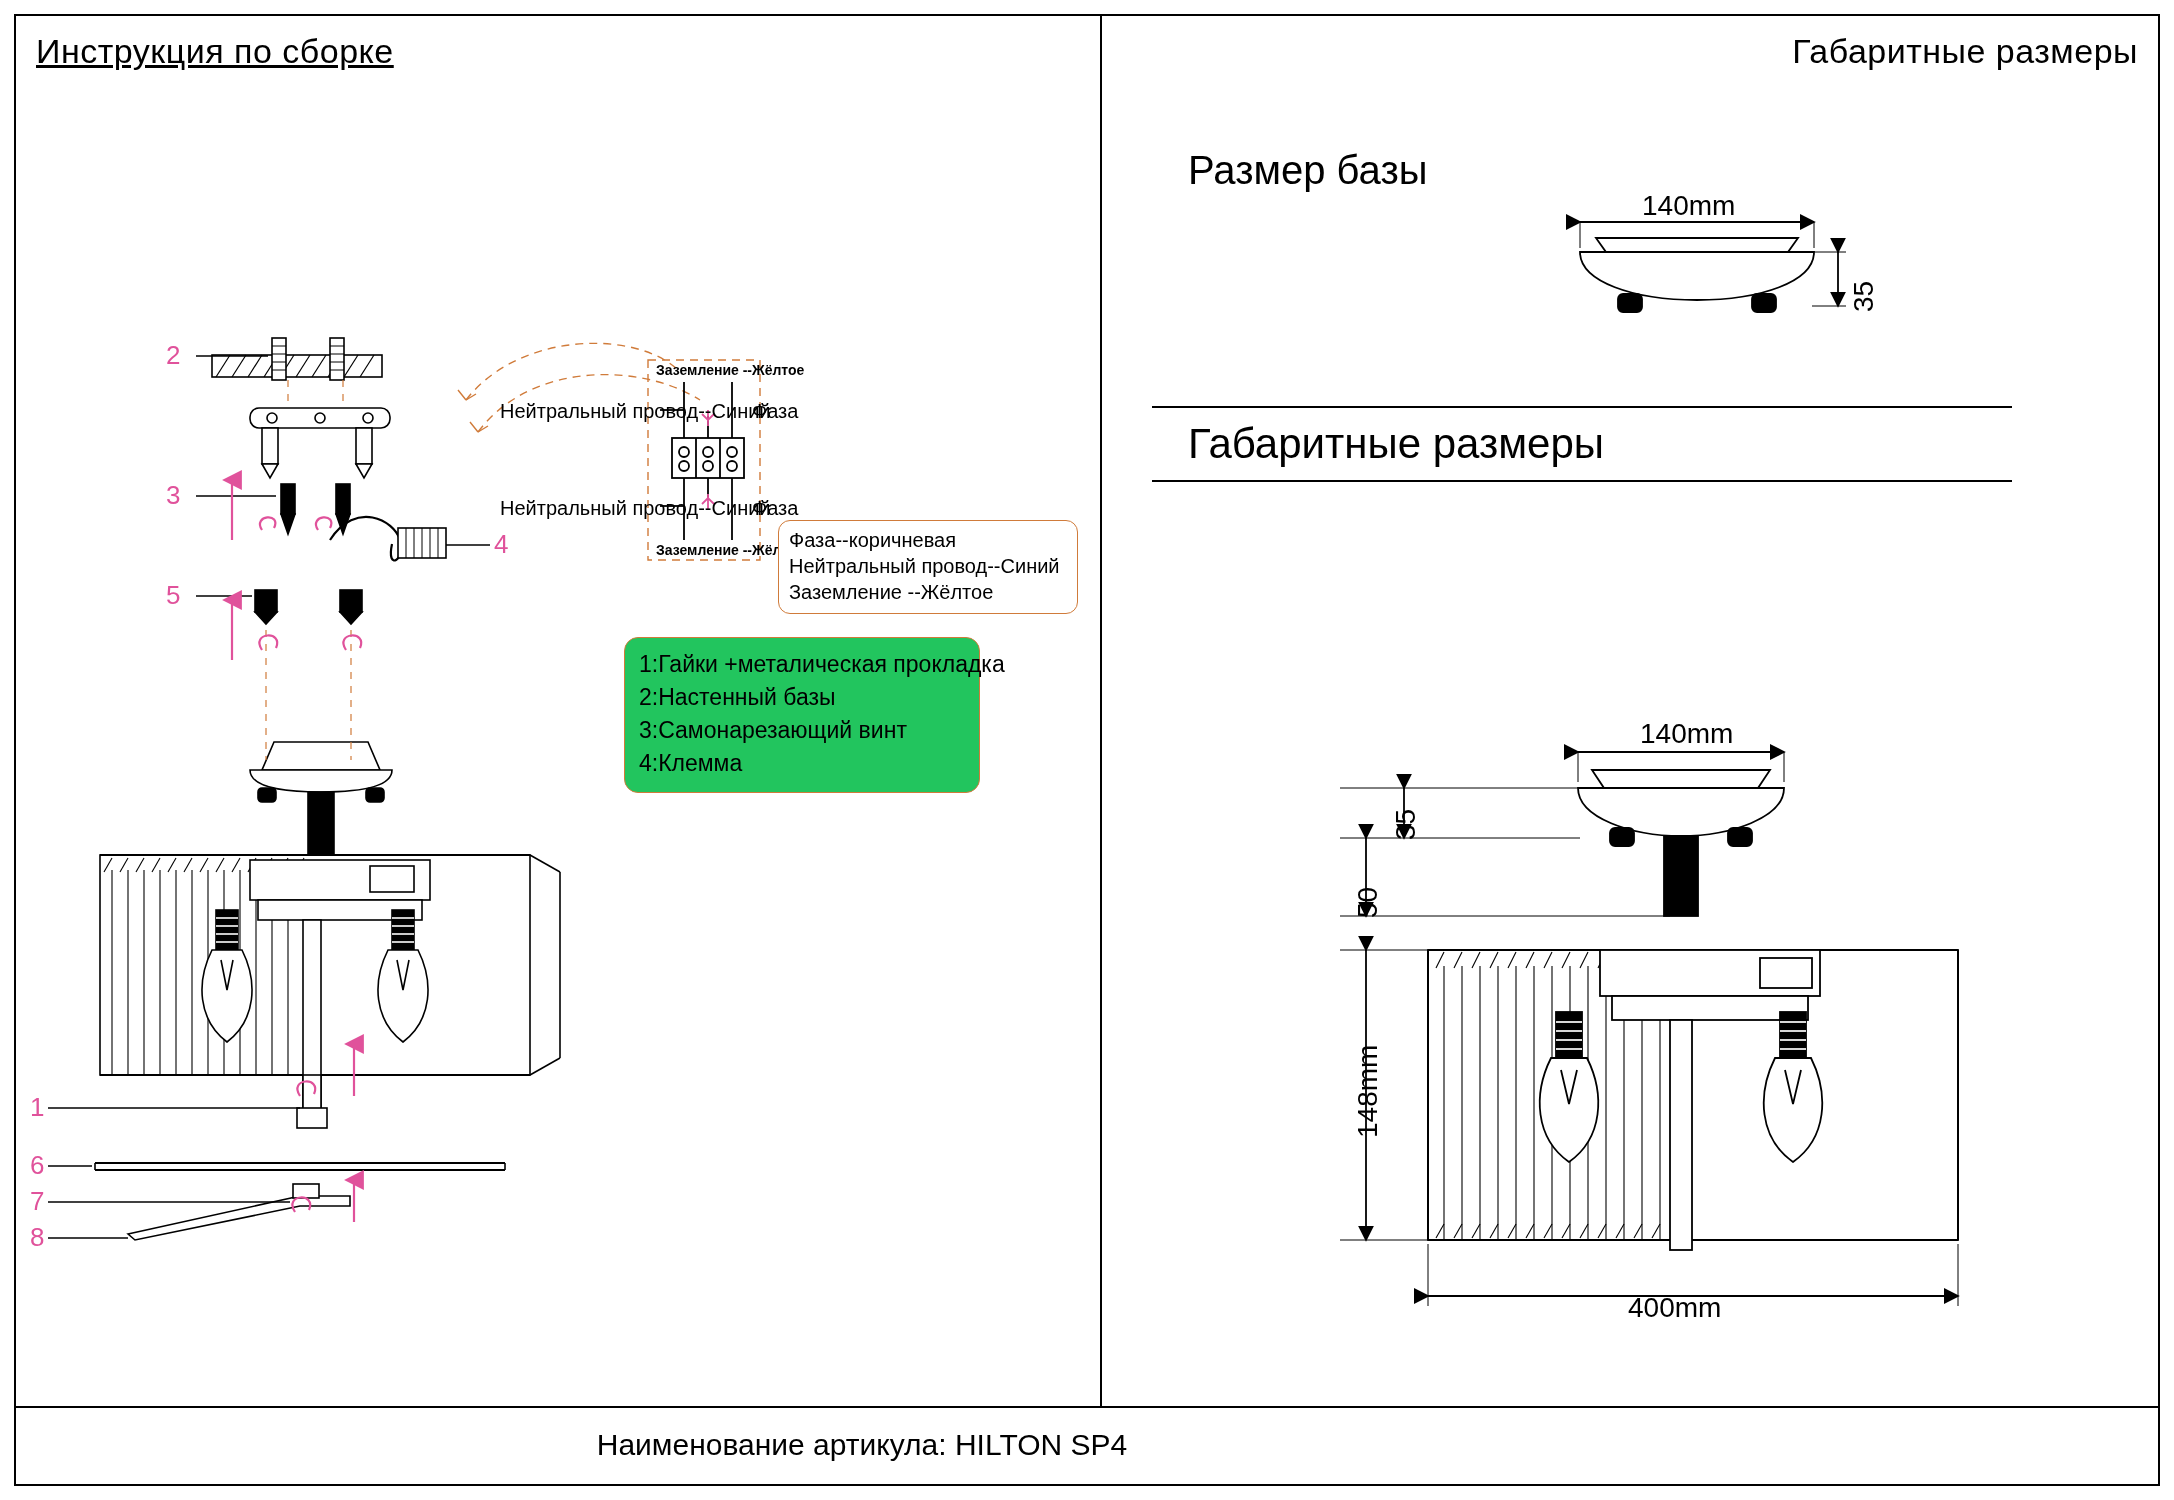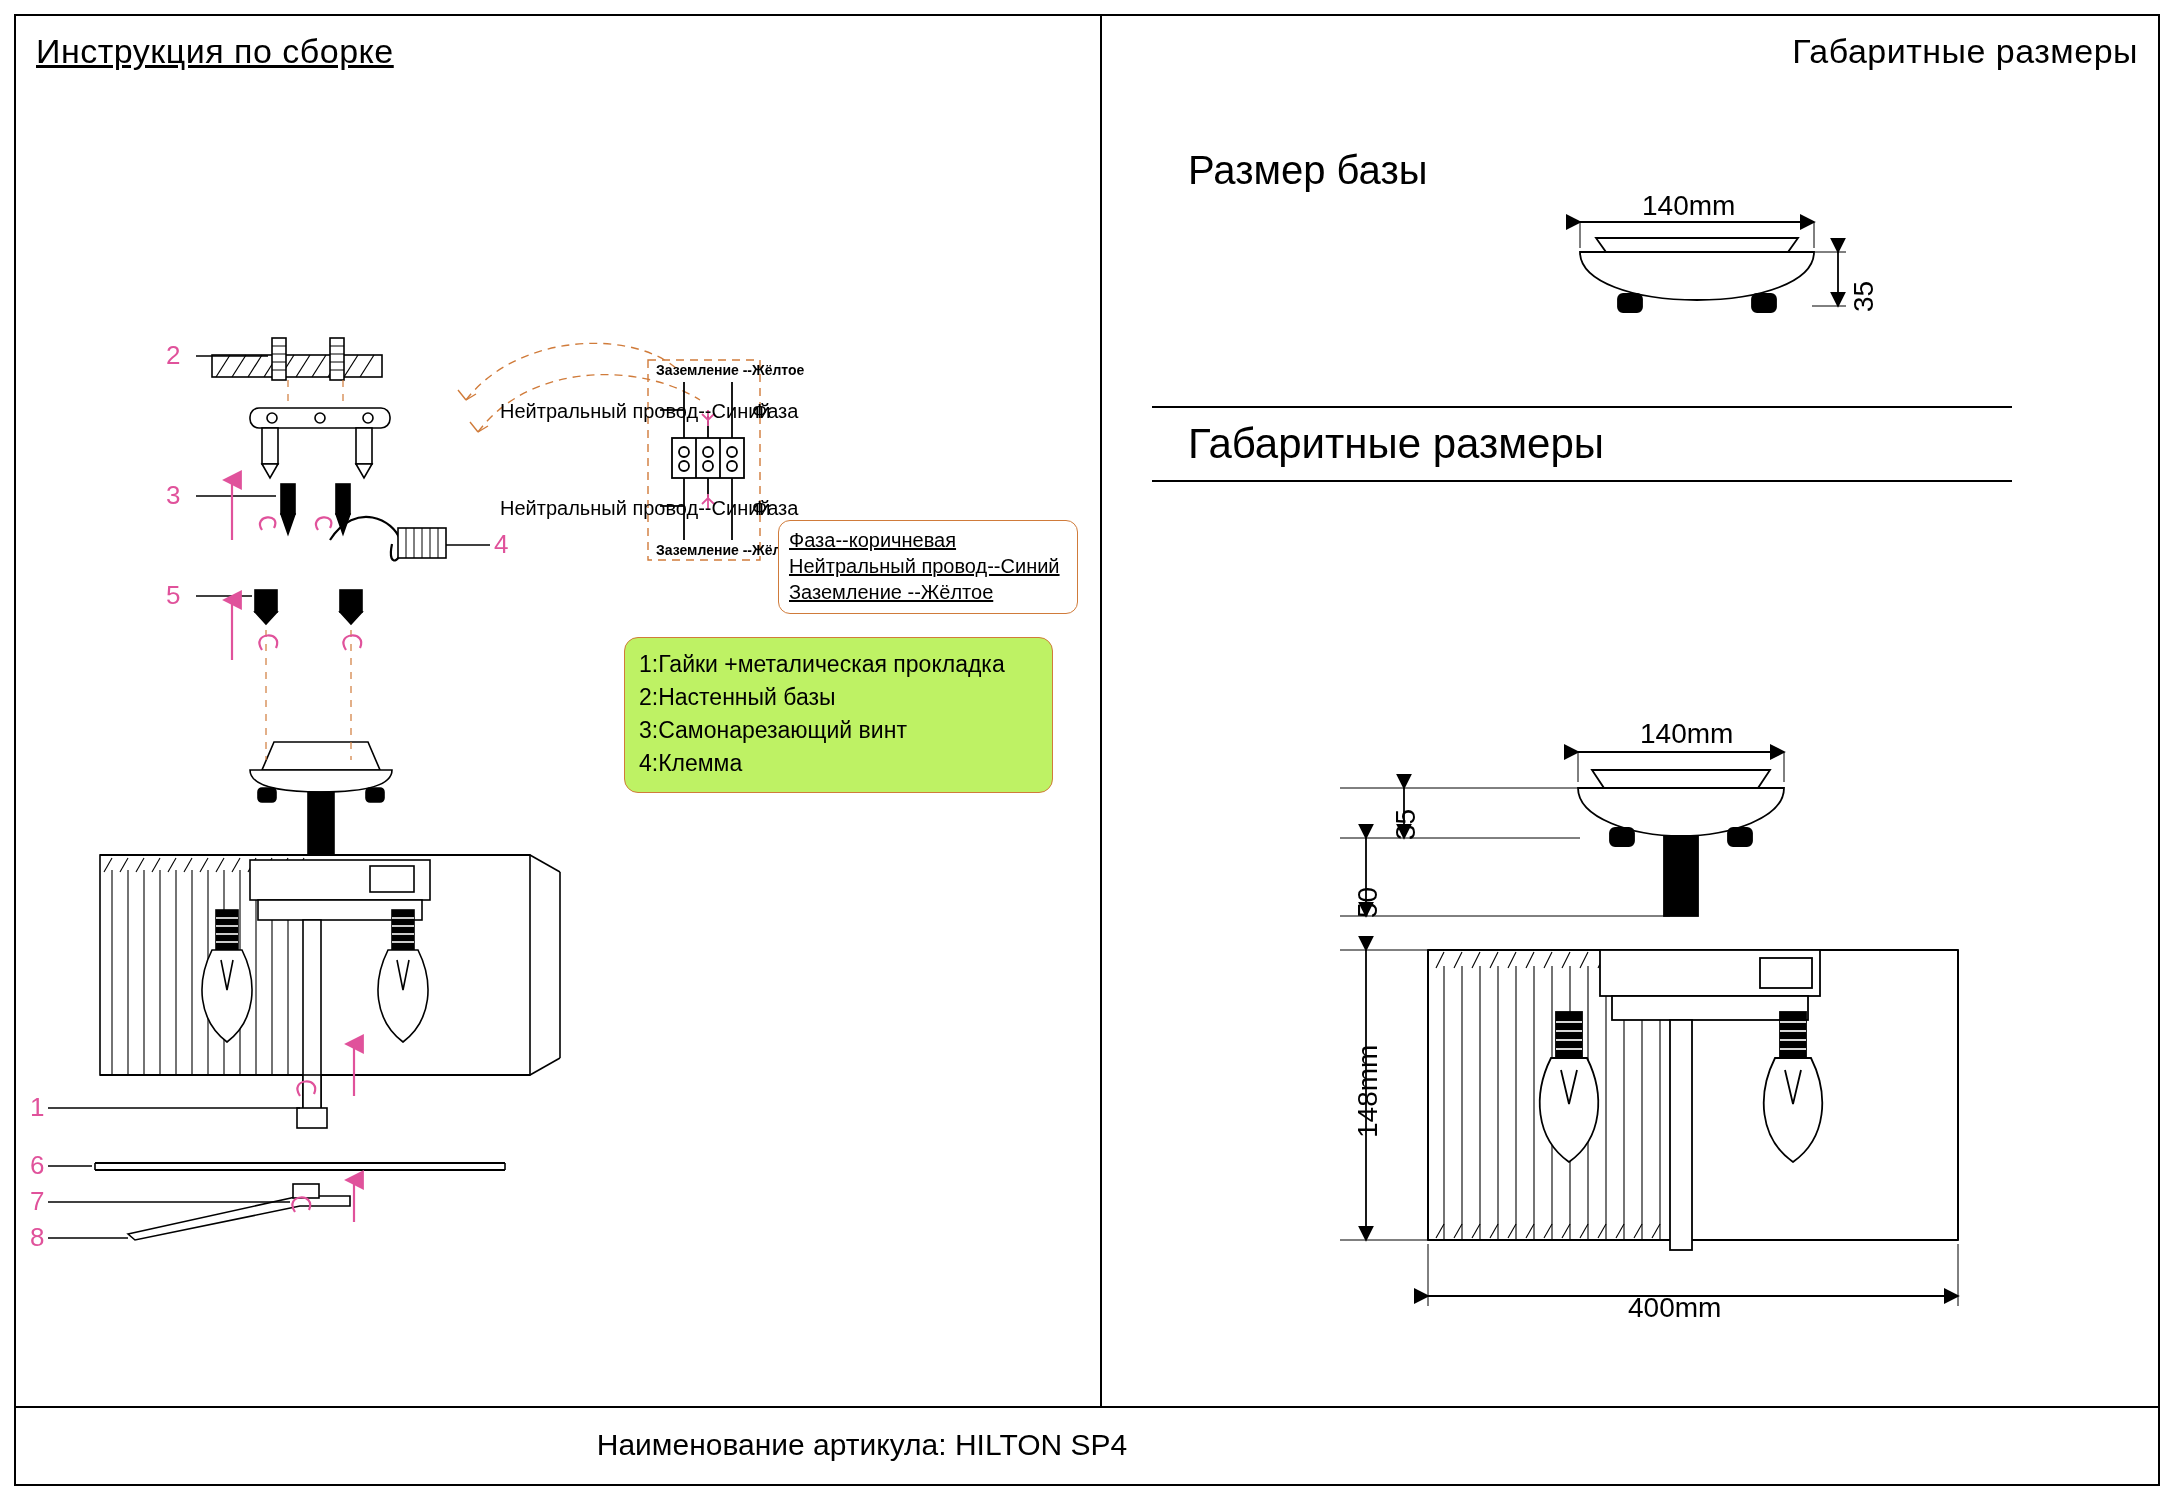--- a/index.html
+++ b/index.html
@@ -99,26 +99,26 @@
     left: 0;
     top: 0;
     width: 2174px;
     height: 1500px;
     pointer-events: none;
   }
   .legend-box {
     position: absolute;
     left: 624px;
     top: 637px;
-    width: 429px;
+    width: 356px;
     border: 1.6px solid #d07b3a;
     border-radius: 14px;
     padding: 10px 14px 12px 14px;
     box-sizing: border-box;
-    background: #bef264;
+    background: #22c55e;
   }
   .legend-box div {
     font-size: 23px;
     line-height: 33px;
     white-space: nowrap;
   }
   .wire-box {
     position: absolute;
     left: 778px;
     top: 520px;
@@ -126,21 +126,20 @@
     border: 1.6px solid #d07b3a;
     border-radius: 12px;
     padding: 6px 10px 8px 10px;
     box-sizing: border-box;
     background: #fff;
   }
   .wire-box div {
     font-size: 20px;
     line-height: 26px;
     white-space: nowrap;
-    text-decoration: underline;
   }
   .lbl {
     position: absolute;
     font-size: 20px;
     white-space: nowrap;
   }
   .lbl-bold {
     position: absolute;
     font-size: 14px;
     font-weight: bold;

